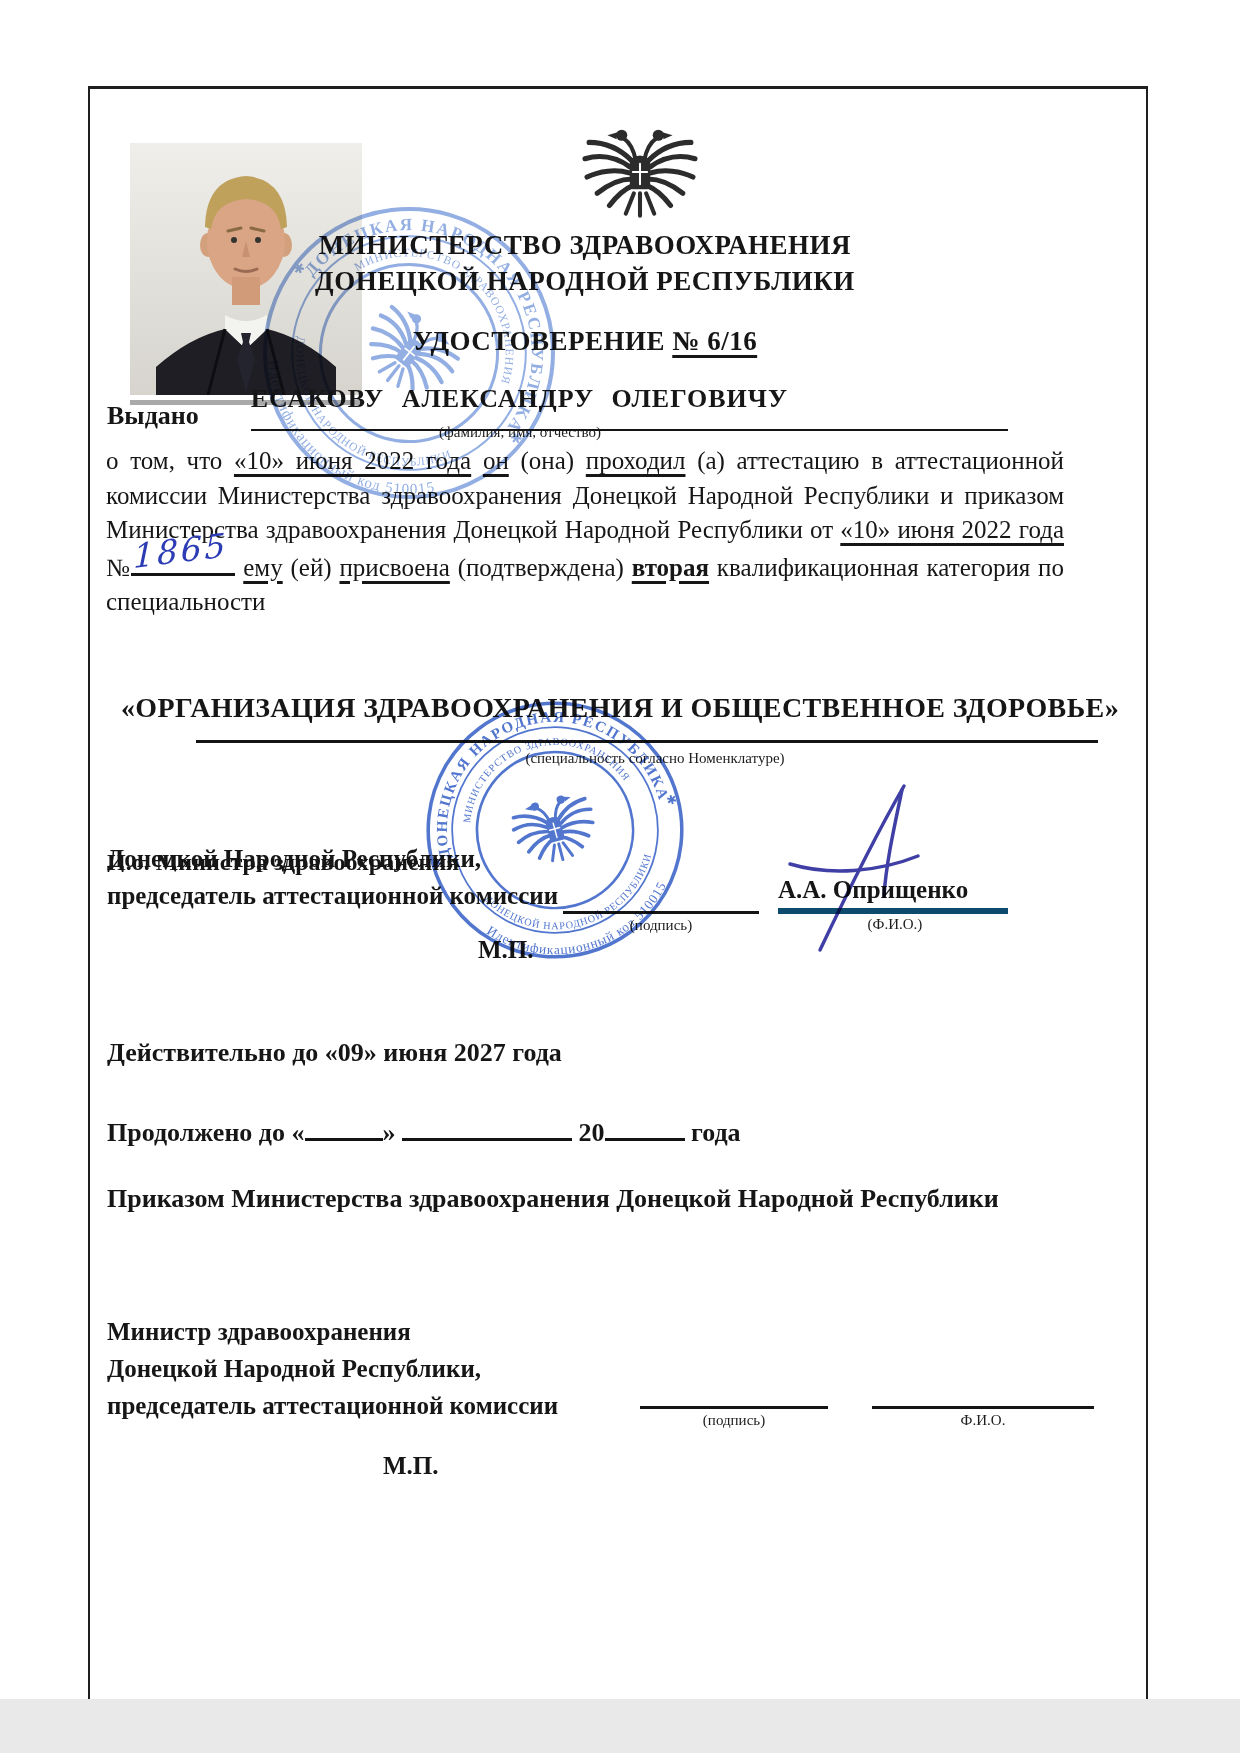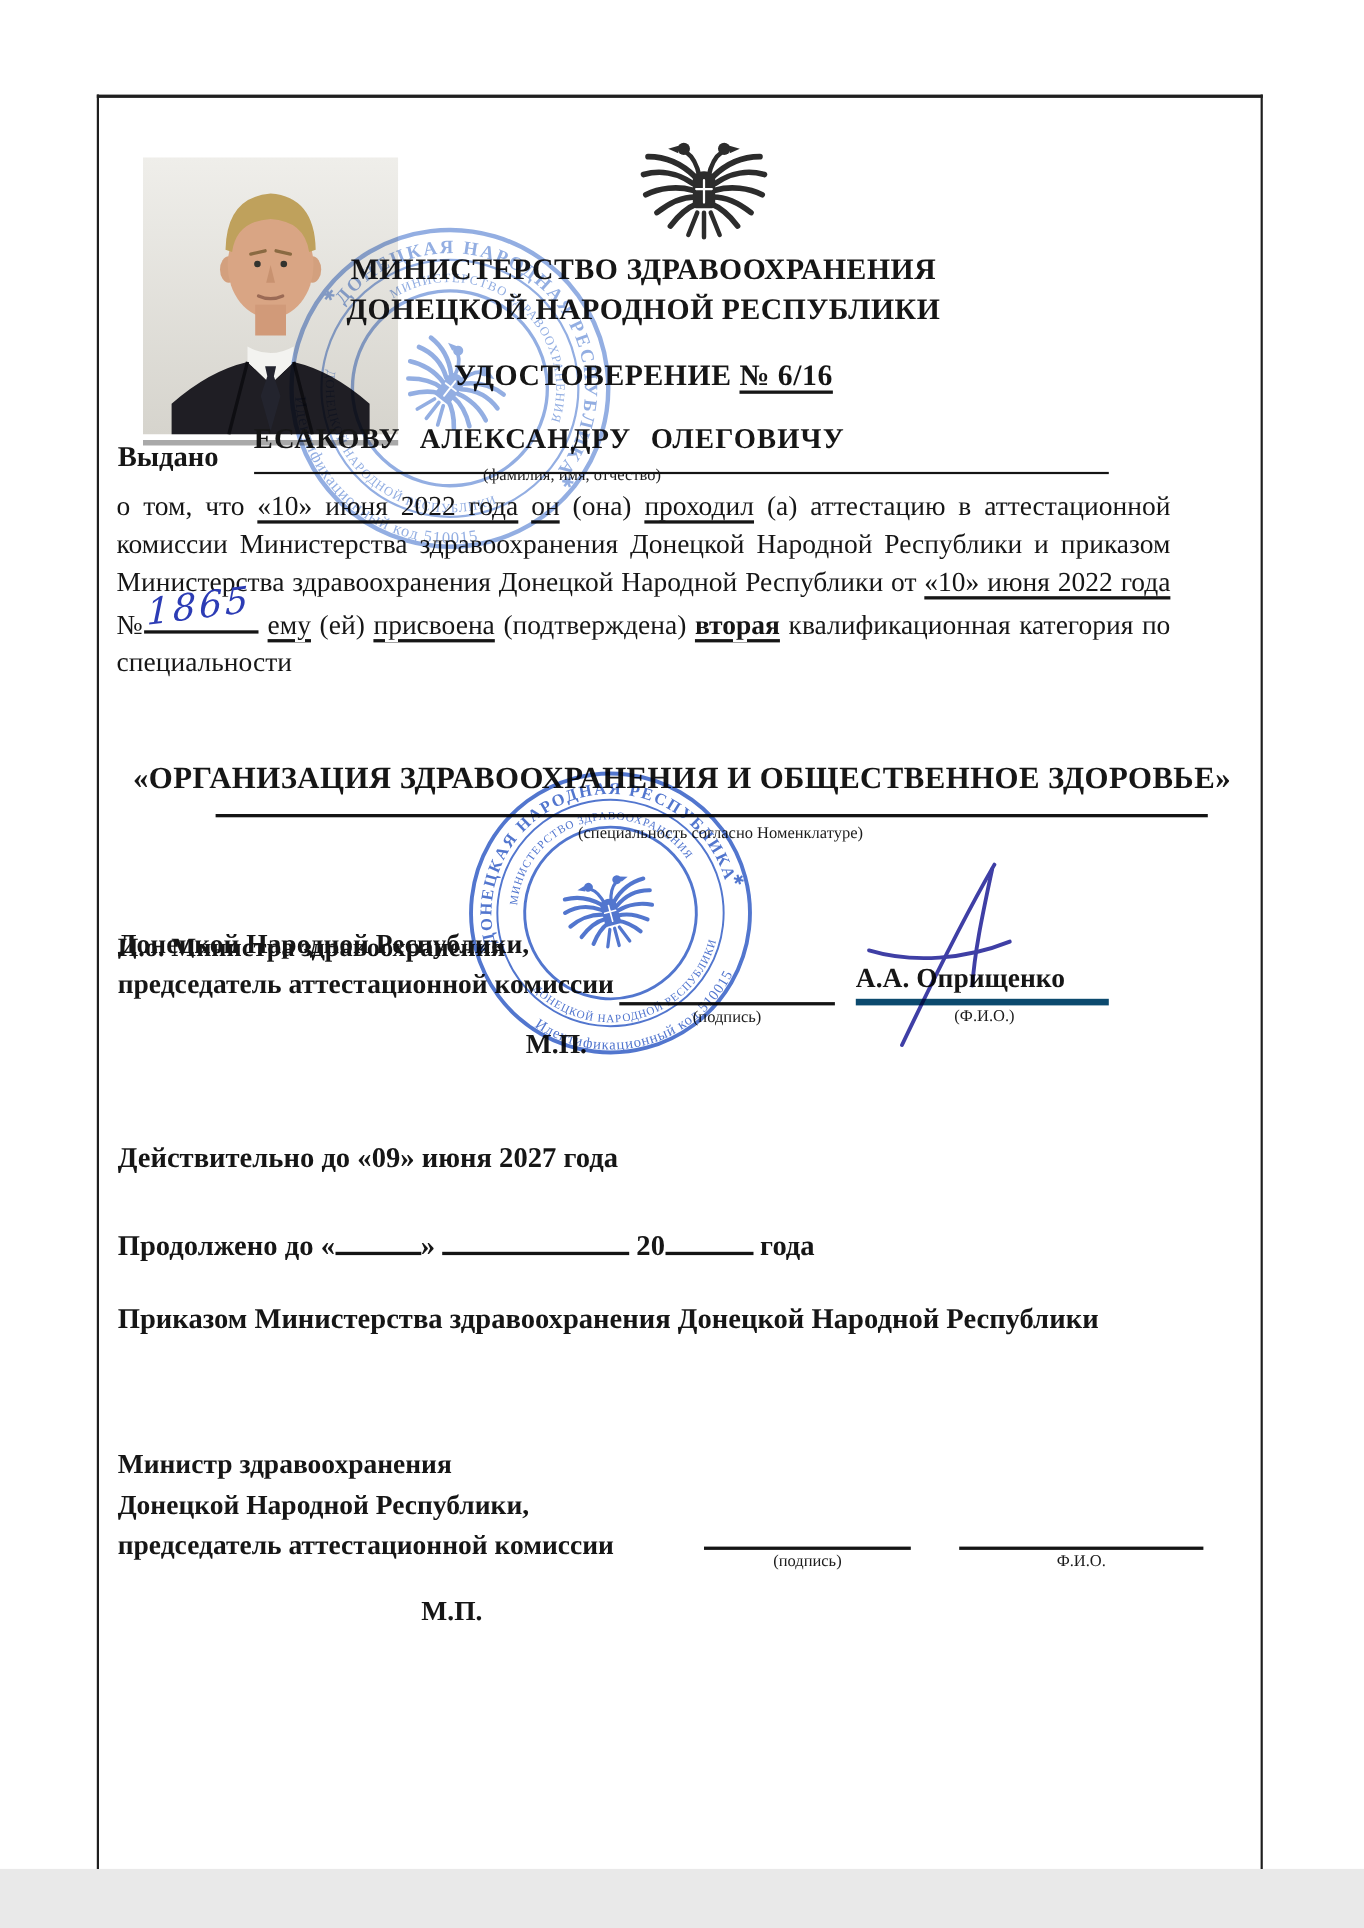--- a/index.html
+++ b/index.html
@@ -14,21 +14,21 @@
   .ctr{text-align:center;}
   .b{font-weight:bold;}
   .sb{font-weight:600;}
 
   .title-line{left:135px;width:900px;font-size:27px;font-weight:bold;letter-spacing:.5px;}
   .cert-line{left:135px;width:900px;font-size:27px;font-weight:bold;letter-spacing:.5px;}
   .u{ text-decoration:underline;text-decoration-thickness:2.5px;text-underline-offset:5px;}
   .u3{text-decoration-thickness:3px;text-underline-offset:6px;}
 
   .issued-row{left:107px;top:384px;width:901px;display:flex;align-items:flex-end;font-size:26px;}
-  .issued-label{font-weight:bold;margin-right:32px;white-space:nowrap;}
+  .issued-label{font-weight:bold;margin-right:52px;white-space:nowrap;}
   .issued-nameline{flex:1;border-bottom:2.5px solid #141414;padding-bottom:15px;}
   .issued-name{font-weight:bold;letter-spacing:1px;word-spacing:10px;white-space:nowrap;}
   .hint{font-size:15px;color:#1c1c1c;}
 
   .body-par{left:106px;top:444px;width:958px;font-size:25px;line-height:34.5px;
             text-align:justify;margin:0;}
   .blank{display:inline-block;border-bottom:3px solid #141414;height:1em;vertical-align:baseline;}
   .num-blank{width:104px;position:relative;}
   .hand{position:absolute;left:2px;top:-14px;font-size:33px;font-style:italic;color:#2c3cb5;
         font-family:"DejaVu Serif",serif;transform:rotate(-7deg) skewX(-8deg);letter-spacing:3px;

